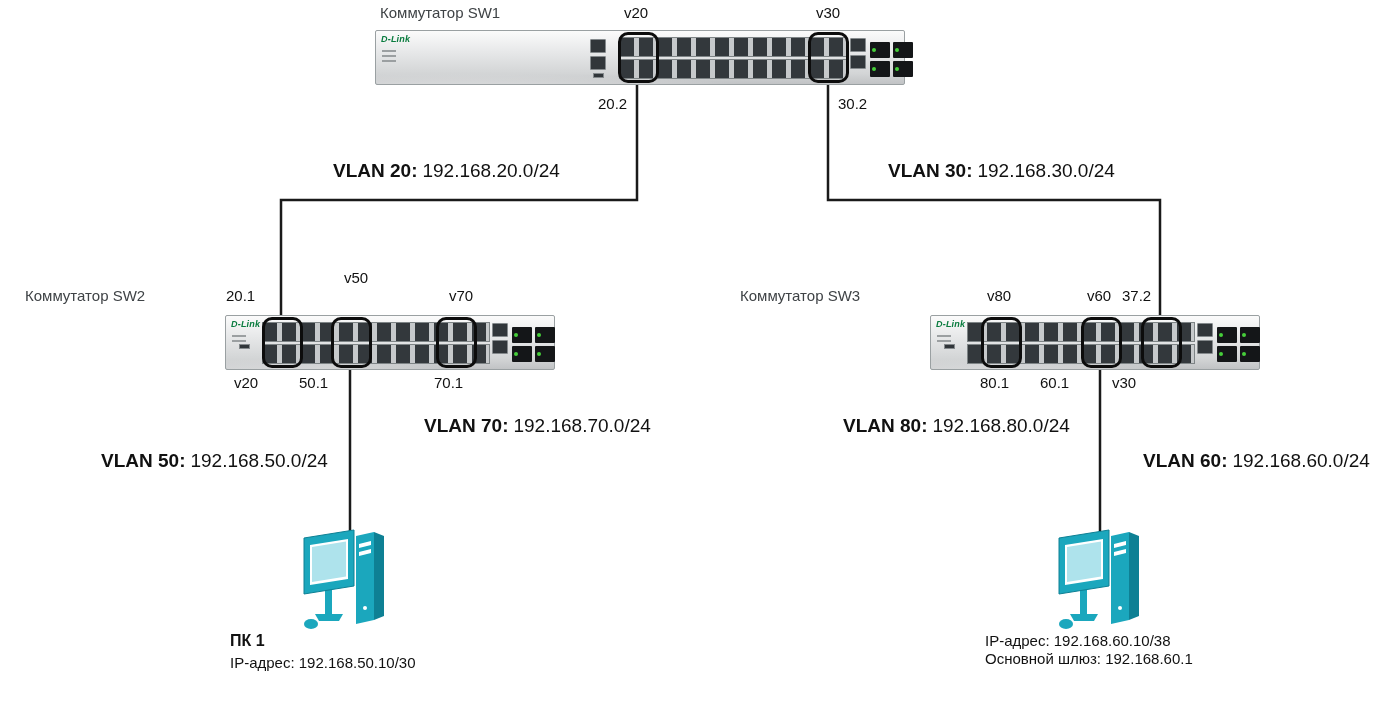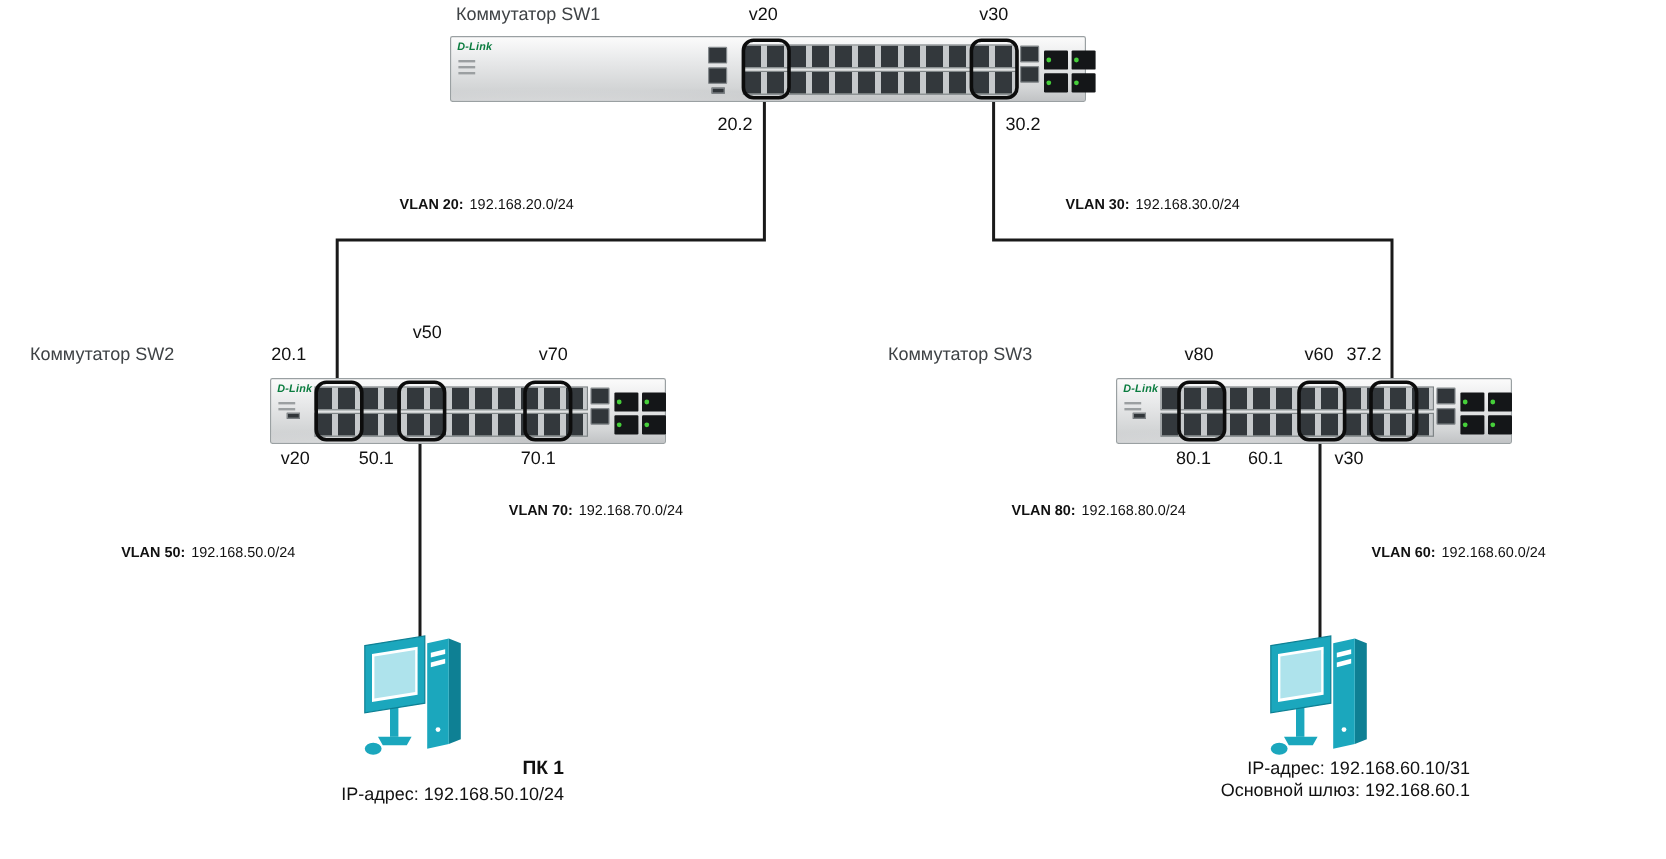--- a/index.html
+++ b/index.html
@@ -27,26 +27,26 @@
   .mini-col{display:flex;flex-direction:column}
   .sfp-grid{display:grid;grid-template-columns:20px 20px;grid-auto-rows:16px;gap:3px;margin-top:4px}
   .sfp{position:relative;background:#141618;border-radius:1px}
   .sfp::after{content:"";position:absolute;left:2px;top:6px;width:4px;height:4px;border-radius:50%;background:#46cf3a}
   .hl{position:absolute;top:1px;width:41px;height:51px;border:3px solid #0c0c0c;border-radius:10px;z-index:4;background:transparent}
 
   .label{position:absolute;z-index:5;font-size:15px;line-height:18px;white-space:nowrap}
   .b{font-weight:normal}
   .sw-title{color:#3f4346}
 
-  .vlan-label{position:absolute;z-index:5;font-size:12px;line-height:19px;white-space:nowrap}
+  .vlan-label{position:absolute;z-index:5;font-size:19px;line-height:19px;white-space:nowrap}
   .vlan-name{font-weight:bold}
   .vlan-subnet{padding-left:5px}
 
   .pc{position:absolute;z-index:2}
-  .pc-text{position:absolute;z-index:5;width:240px;text-align:right}
+  .pc-text{position:absolute;z-index:5;width:240px;text-align:left}
   .pc-name{font-weight:bold;font-size:16px;margin-bottom:4px}
   .pc-line{font-size:15px;line-height:18px}
 </style>
 </head>
 <body>
 
 <svg class="wires" width="1388" height="716">
   <polyline points="637,85 637,200 281,200 281,316"></polyline>
   <polyline points="828,85 828,200 1160,200 1160,316"></polyline>
   <polyline points="350,369 350,556"></polyline>
@@ -199,34 +199,34 @@
     <polygon points="72,4 82,8 82,88 72,92" fill="#0e8094"></polygon>
     <polygon points="54,8 72,4 72,92 54,96" fill="#1ba7bd"></polygon>
     <polygon points="57,16 69,13 69,17 57,20" fill="#ffffff"></polygon>
     <polygon points="57,24 69,21 69,25 57,28" fill="#ffffff"></polygon>
     <circle cx="63" cy="80" r="2" fill="#ffffff"></circle>
     <ellipse cx="9" cy="96" rx="7" ry="5" fill="#1ba7bd"></ellipse>
   </svg>
 </div>
 <div class="pc-text" style="left:230px;top:632px">
   <div class="pc-name">ПК 1</div>
-  <div class="pc-line">IP-адрес: 192.168.50.10/24</div>
+  <div class="pc-line">IP-адрес: 192.168.50.10/30</div>
 </div>
 
 <div class="pc" style="left:1057px;top:528px">
   <svg width="92" height="102" viewBox="0 0 92 102">
     <rect x="23" y="60" width="7" height="26" fill="#1ba7bd"></rect>
     <polygon points="13,86 41,86 37,93 17,93" fill="#1ba7bd"></polygon>
     <polygon points="2,10 52,2 52,58 2,66" fill="#1ba7bd" stroke="#0e8094" stroke-width="1"></polygon>
     <polygon points="8,17 46,11 46,51 8,57" fill="#ffffff"></polygon>
     <polygon points="10,19 44,13.6 44,48.6 10,54" fill="#aee3ec"></polygon>
     <polygon points="72,4 82,8 82,88 72,92" fill="#0e8094"></polygon>
     <polygon points="54,8 72,4 72,92 54,96" fill="#1ba7bd"></polygon>
     <polygon points="57,16 69,13 69,17 57,20" fill="#ffffff"></polygon>
     <polygon points="57,24 69,21 69,25 57,28" fill="#ffffff"></polygon>
     <circle cx="63" cy="80" r="2" fill="#ffffff"></circle>
     <ellipse cx="9" cy="96" rx="7" ry="5" fill="#1ba7bd"></ellipse>
   </svg>
 </div>
 <div class="pc-text" style="left:985px;top:632px">
-  <div class="pc-line">IP-адрес: 192.168.60.10/31</div>
+  <div class="pc-line">IP-адрес: 192.168.60.10/38</div>
   <div class="pc-line">Основной шлюз: 192.168.60.1</div>
 </div>
 
 </body></html>

